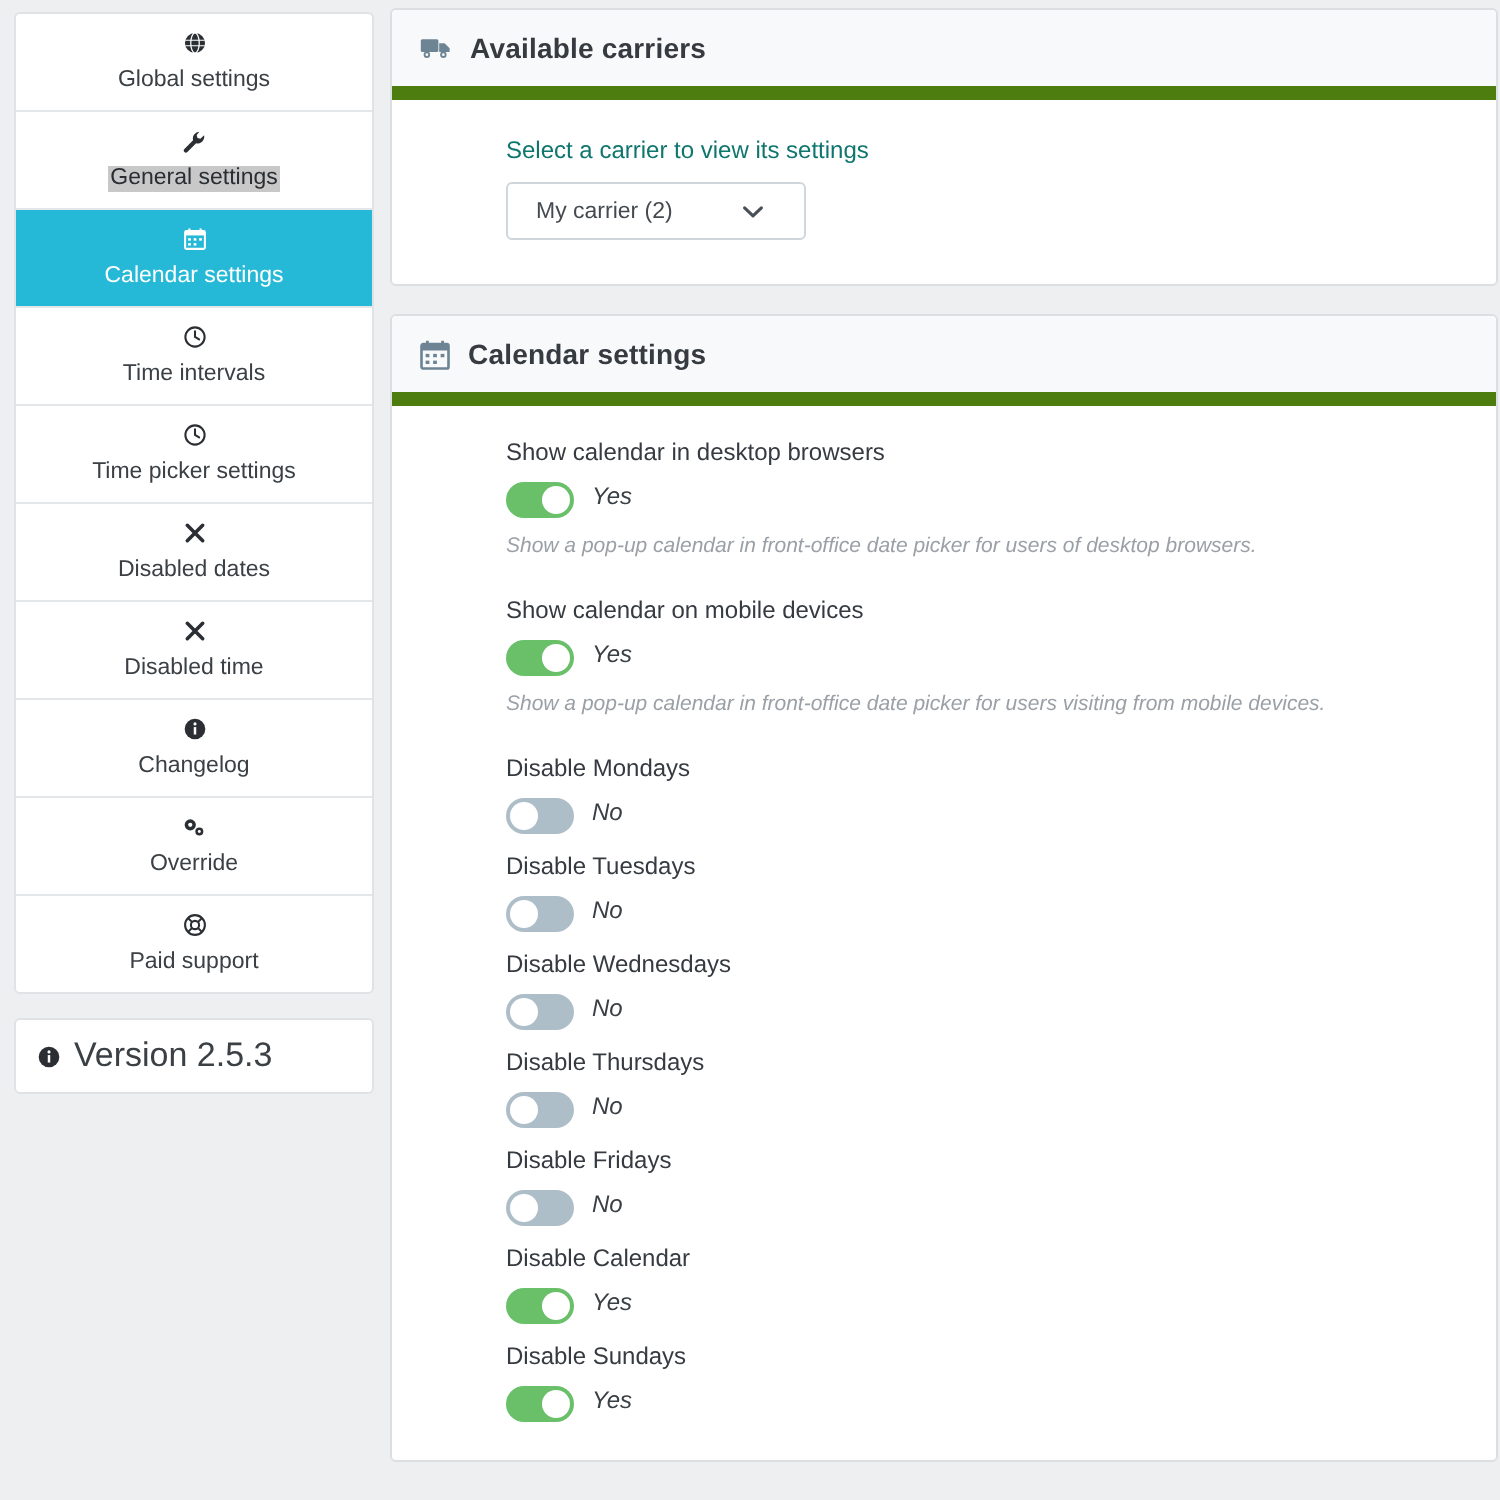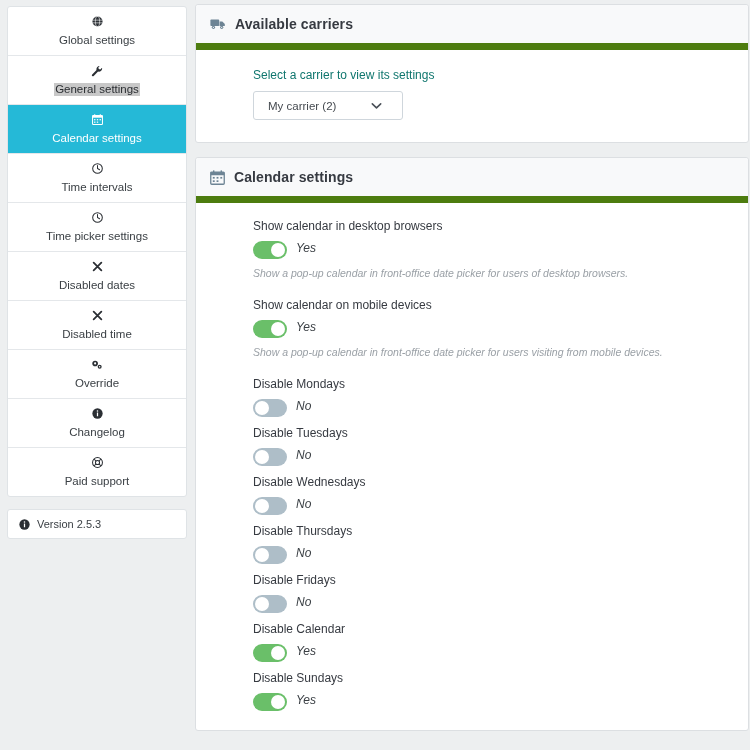--- a/index.html
+++ b/index.html
@@ -76,21 +76,21 @@
     margin-top: 12px;
     background: #ffffff;
     border: 1px solid #dfe3e6;
     border-radius: 3px;
   }
   .version-item {
     display: flex;
     align-items: center;
     gap: 6px;
     padding: 8px 10px;
-    font-size: 11px;
+    font-size: 17px;
     color: #3b4045;
   }
 
   
   .main {
     flex: 1 1 auto;
     padding: 4px 0 0 0;
     min-width: 0;
   }
 
@@ -291,38 +291,38 @@
         <div class="nav-item">
           <span class="nav-ico">
             <svg width="11" height="11" viewBox="0 0 16 16">
               <path d="M2.4 2.4 L13.6 13.6 M13.6 2.4 L2.4 13.6" stroke="#2b2f34" stroke-width="2.6" stroke-linecap="round"></path>
             </svg>
           </span>
           <span class="nav-label">Disabled time</span>
         </div>
         <div class="nav-item">
           <span class="nav-ico">
+            <svg width="11" height="11" viewBox="0 0 16 16">
+              <circle cx="8" cy="8" r="7.5" fill="#2b2f34"></circle>
+              <rect x="7.1" y="6.6" width="1.8" height="5.4" fill="#fff"></rect>
+              <circle cx="8" cy="4.3" r="1.15" fill="#fff"></circle>
+            </svg>
+          </span>
+          <span class="nav-label">Changelog</span>
+        </div>
+        <div class="nav-item">
+          <span class="nav-ico">
             <svg width="12" height="11" viewBox="0 0 18 16">
               <circle cx="6.2" cy="6.4" r="4.2" fill="#2b2f34"></circle>
               <circle cx="6.2" cy="6.4" r="1.6" fill="#fff"></circle>
               <circle cx="13" cy="11.4" r="3" fill="#2b2f34"></circle>
               <circle cx="13" cy="11.4" r="1.1" fill="#fff"></circle>
             </svg>
           </span>
           <span class="nav-label">Override</span>
-        </div>
-        <div class="nav-item">
-          <span class="nav-ico">
-            <svg width="11" height="11" viewBox="0 0 16 16">
-              <circle cx="8" cy="8" r="7.5" fill="#2b2f34"></circle>
-              <rect x="7.1" y="6.6" width="1.8" height="5.4" fill="#fff"></rect>
-              <circle cx="8" cy="4.3" r="1.15" fill="#fff"></circle>
-            </svg>
-          </span>
-          <span class="nav-label">Changelog</span>
         </div>
         <div class="nav-item">
           <span class="nav-ico">
             <svg width="11" height="11" viewBox="0 0 16 16">
               <circle cx="8" cy="8" r="7.2" fill="none" stroke="#2b2f34" stroke-width="1.5"></circle>
               <circle cx="8" cy="8" r="3" fill="none" stroke="#2b2f34" stroke-width="1.5"></circle>
               <path d="M2.9 2.9 L5.9 5.9 M13.1 2.9 L10.1 5.9 M2.9 13.1 L5.9 10.1 M13.1 13.1 L10.1 10.1" stroke="#2b2f34" stroke-width="1.5"></path>
             </svg>
           </span>
           <span class="nav-label">Paid support</span>

